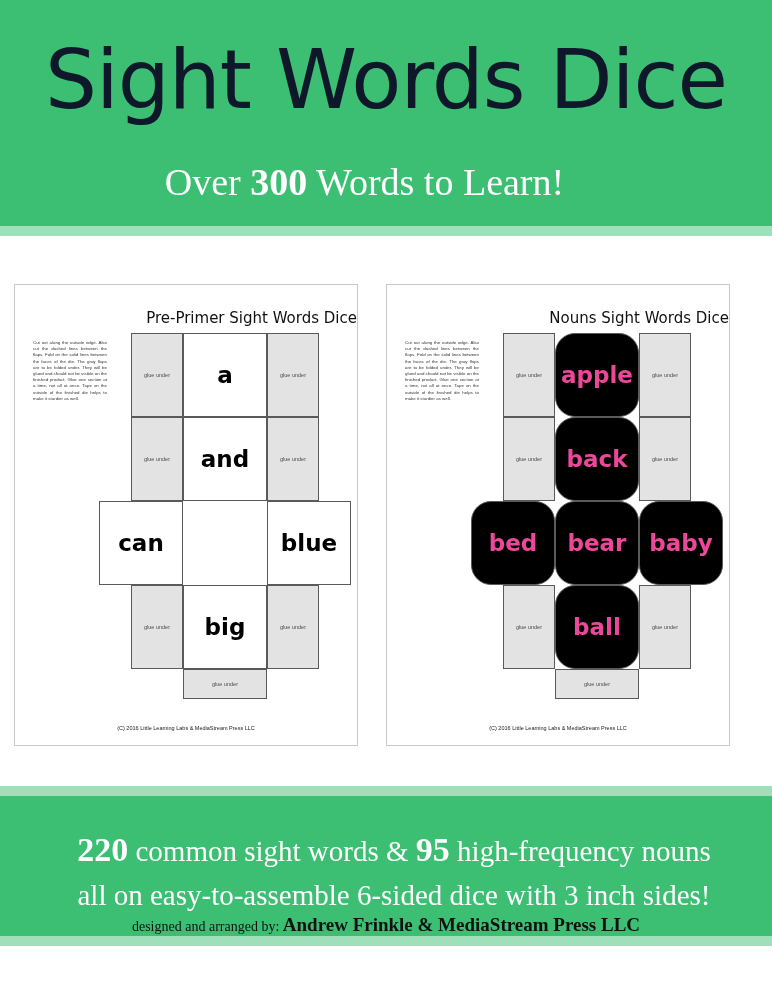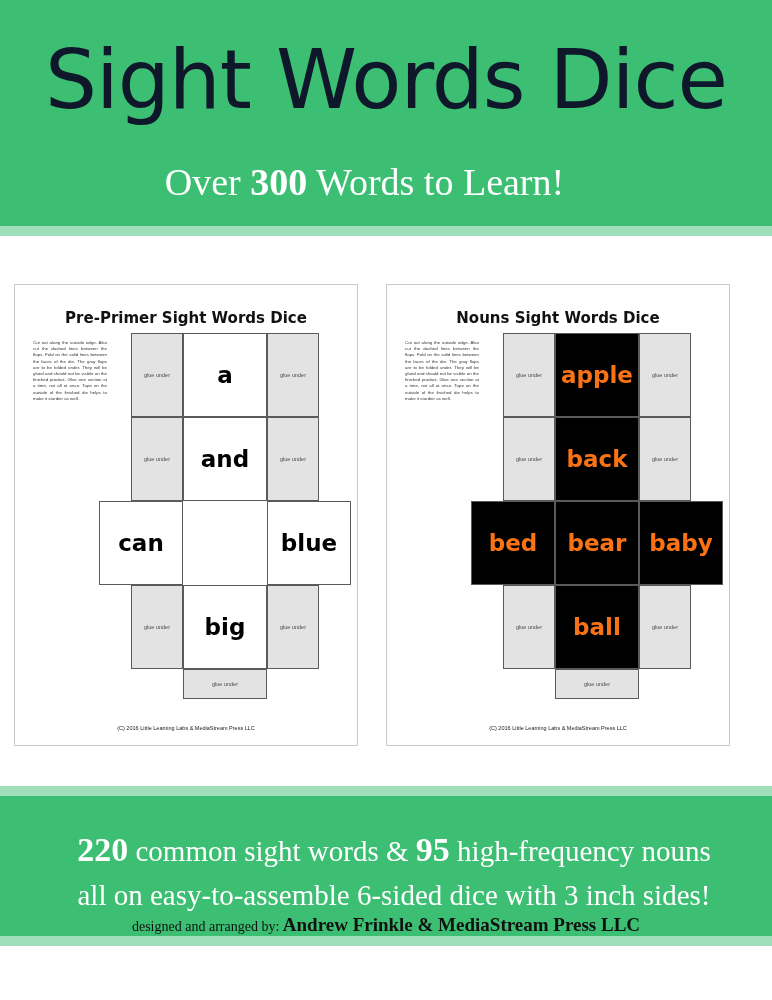--- a/index.html
+++ b/index.html
@@ -78,23 +78,23 @@
     box-sizing: border-box;
   }
   .sheet-left { left: 14px; }
   .sheet-right { left: 386px; }
 
   .sheet-title {
     position: absolute;
     left: 0;
     top: 24px;
     width: 100%;
-    text-align: center;
+    text-align: right;
     font-family: "DejaVu Sans", sans-serif;
-    font-weight: bold;
+    font-weight: normal;
     font-size: 15px;
     color: #111111;
   }
   .sheet-instructions {
     position: absolute;
     left: 18px;
     top: 55px;
     width: 74px;
     font-size: 4.4px;
     line-height: 6.2px;
@@ -129,21 +129,21 @@
     justify-content: center;
     font-family: "DejaVu Sans", sans-serif;
     font-weight: bold;
   }
   .face {
     width: 84px;
     height: 84px;
     font-size: 23px;
   }
   .face.white { background: #ffffff; color: #000000; }
-  .face.black { background: #000000; color: #f97316; }
+  .face.black { background: #000000; color: #ec4899; border-radius: 20px; }
   .tab {
     background: #e3e3e3;
     color: #4a4a4a;
     font-size: 5.5px;
     font-weight: normal;
     line-height: 7px;
     text-align: center;
     font-family: "Liberation Sans", sans-serif;
   }
   .tab-side { width: 52px; height: 84px; }

